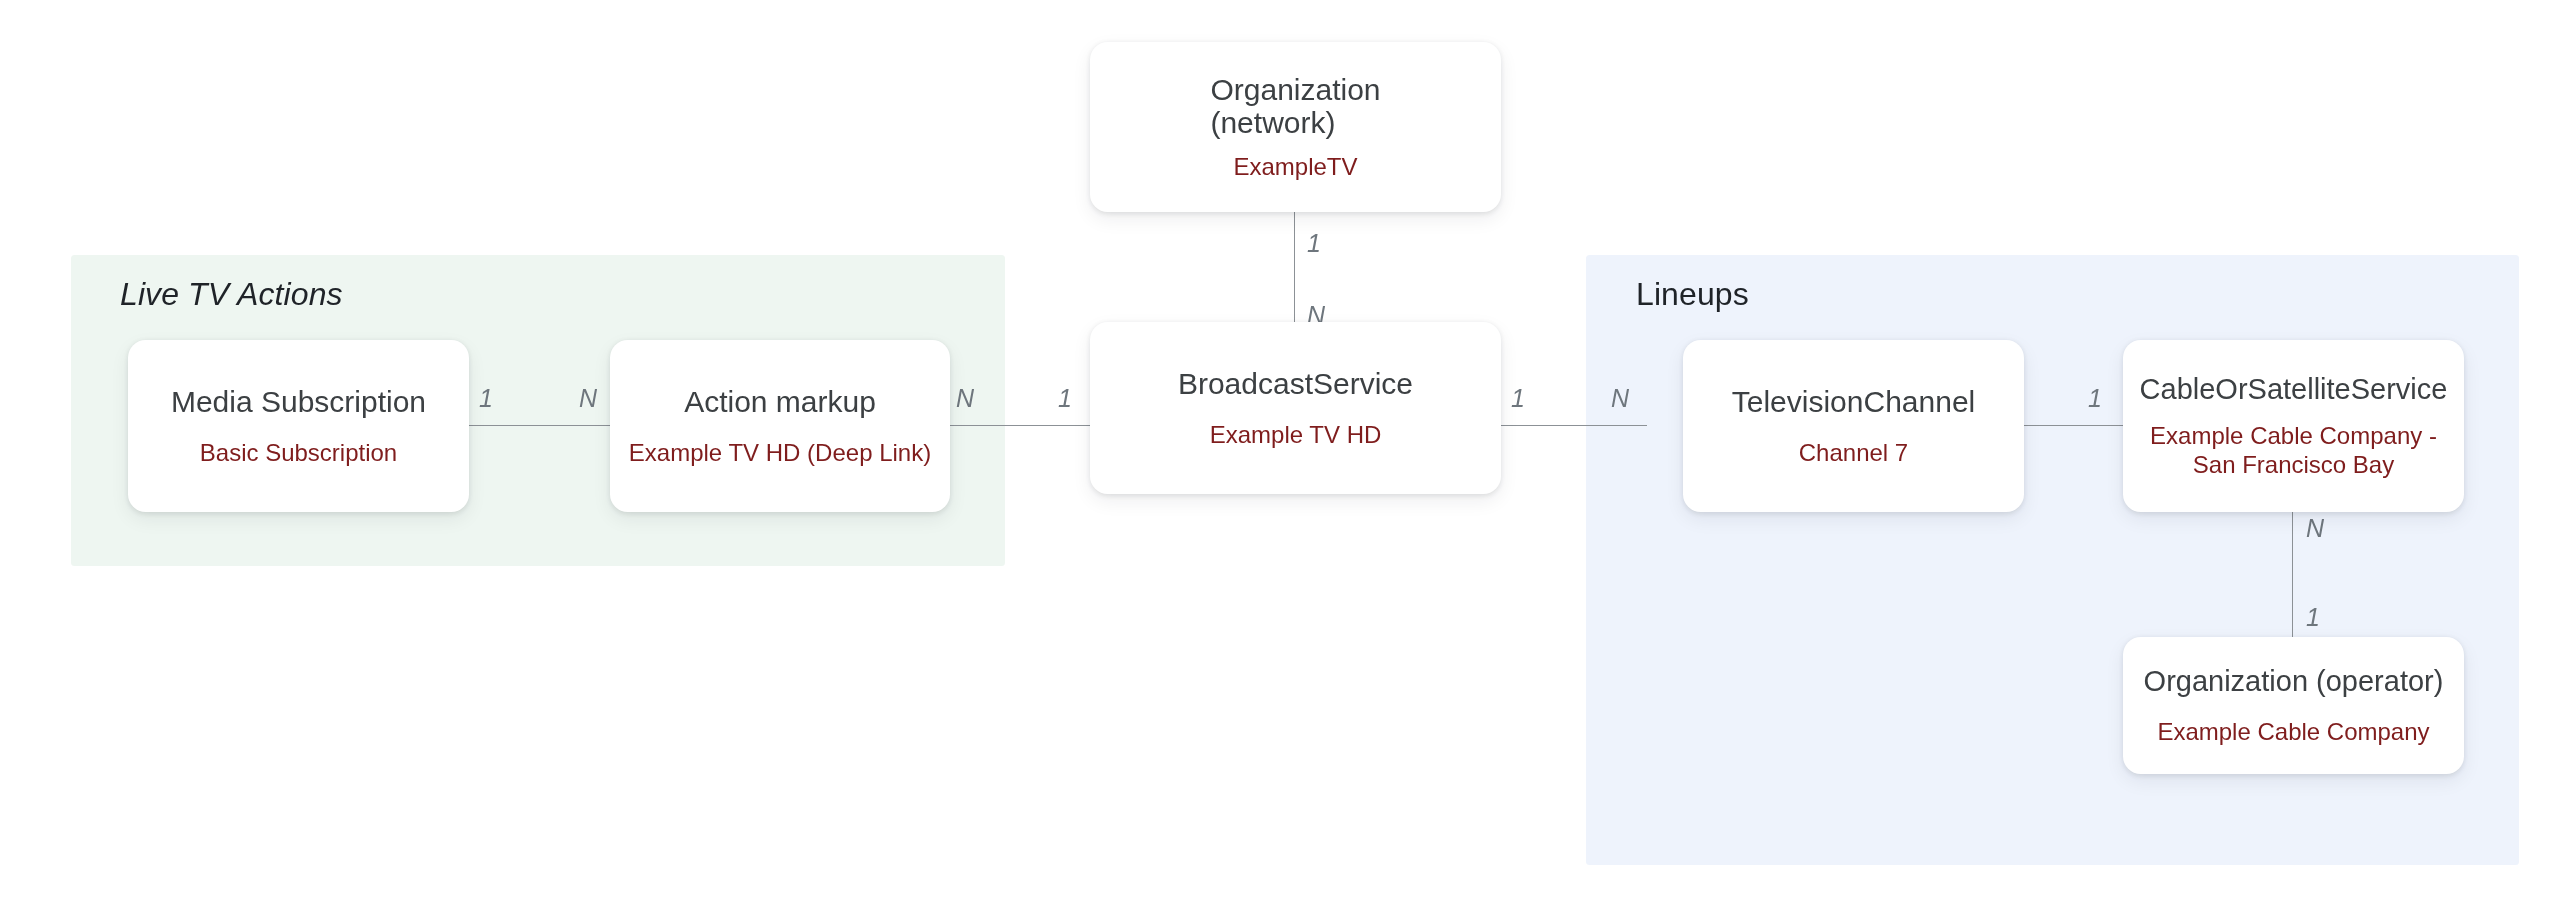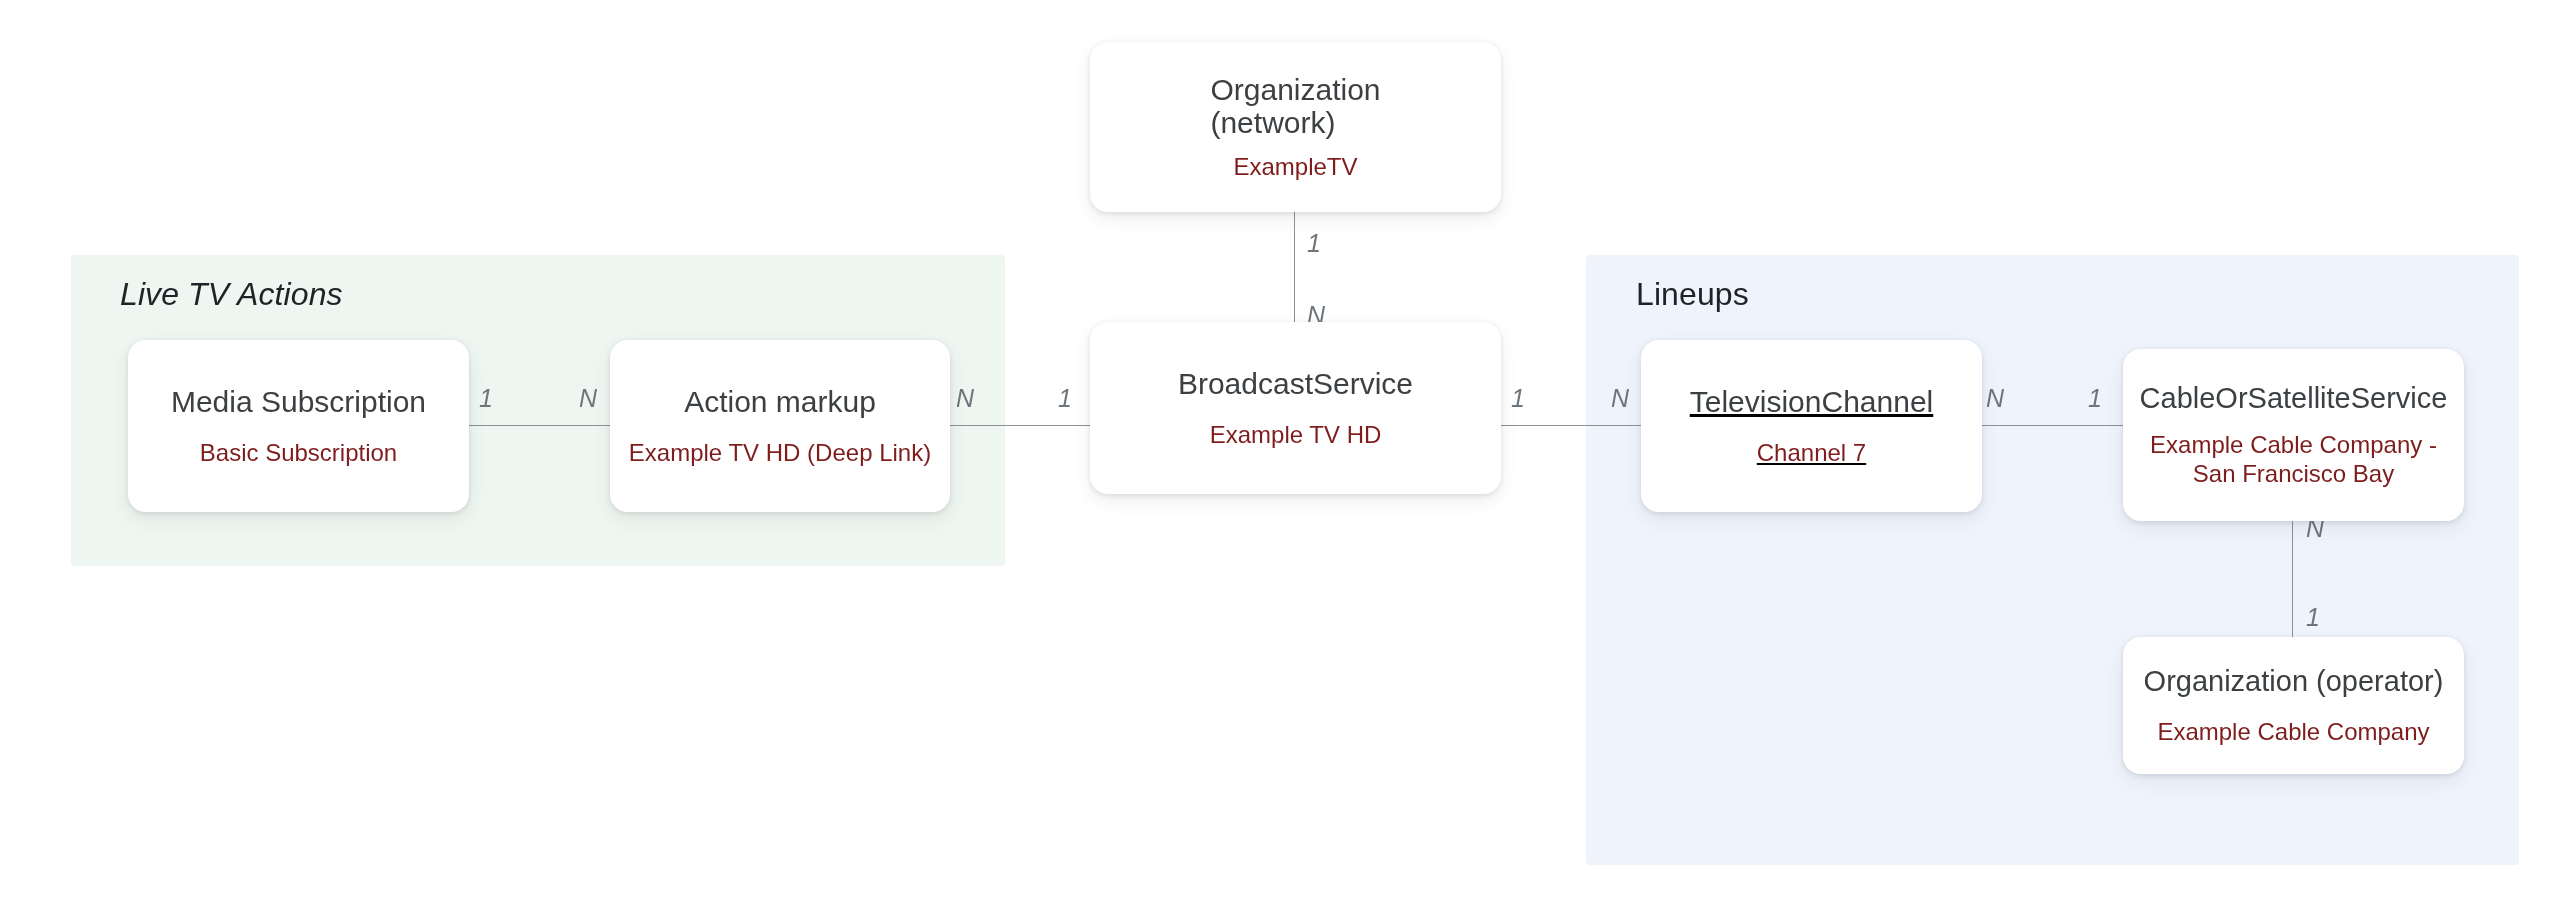--- a/index.html
+++ b/index.html
@@ -82,26 +82,26 @@
   <div class="node" style="left:610px;top:340px;width:340px;height:172px;">
     <div class="node-title">Action markup</div>
     <div class="node-sub">Example TV HD (Deep Link)</div>
   </div>
 
   <div class="node" style="left:1090px;top:322px;width:411px;height:172px;">
     <div class="node-title">BroadcastService</div>
     <div class="node-sub">Example TV HD</div>
   </div>
 
-  <div class="node" style="left:1641px;top:340px;width:341px;height:172px;text-decoration:underline;">
+  <div class="node" style="left:1683px;top:340px;width:341px;height:172px;">
     <div class="node-title">TelevisionChannel</div>
     <div class="node-sub">Channel 7</div>
   </div>
 
-  <div class="node" style="left:2123px;top:340px;width:341px;height:172px;padding:0 4px;margin-top:9px;">
+  <div class="node" style="left:2123px;top:340px;width:341px;height:172px;padding:0 4px;">
     <div class="node-title" style="font-size:29px;">CableOrSatelliteService</div>
     <div class="node-sub wrap" style="margin-top:16px;max-width:311px;">Example Cable Company - San Francisco Bay</div>
   </div>
 
   <div class="node" style="left:2123px;top:637px;width:341px;height:137px;padding:0 8.8px;">
     <div class="node-title" style="font-size:29px;">Organization (operator)</div>
     <div class="node-sub">Example Cable Company</div>
   </div>
 
 </div>

